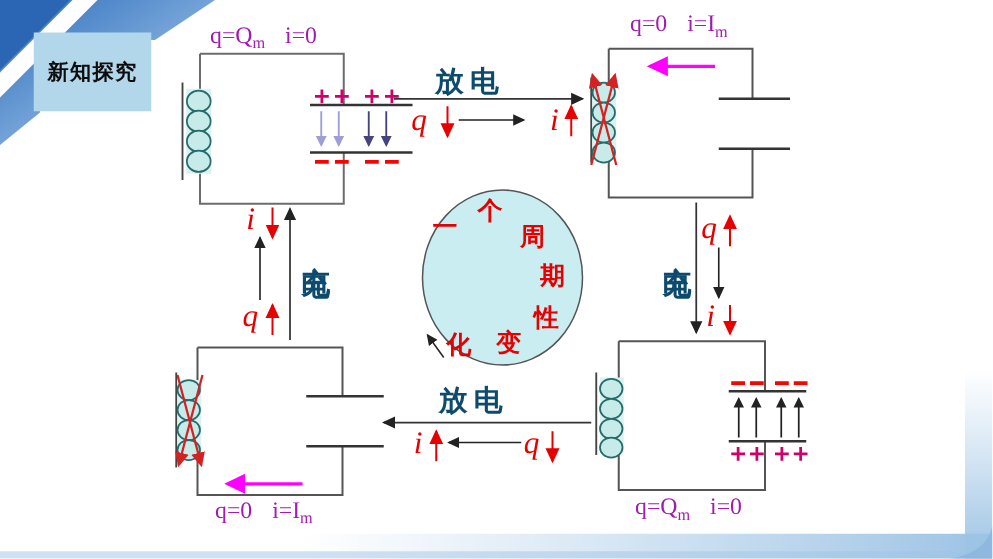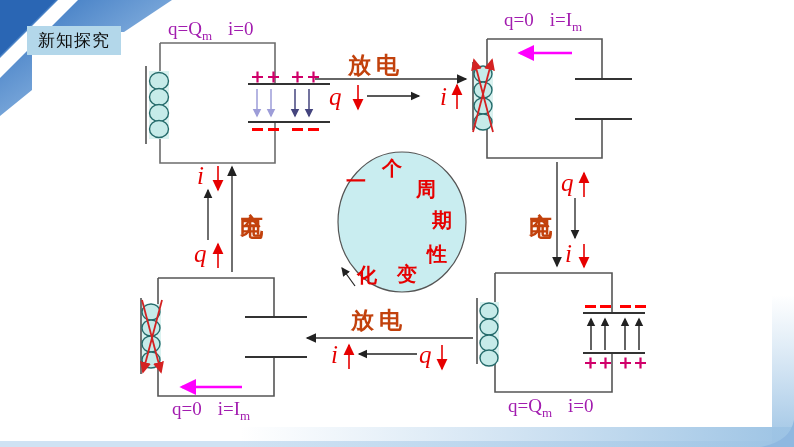--- a/index.html
+++ b/index.html
@@ -1,26 +1,26 @@
 <!DOCTYPE html>
 <html><head>
 <meta charset="utf-8">
 <style>
   html,body{margin:0;padding:0;background:#fff;}
   .stage{position:relative;width:794px;height:447px;background:#ffffff;overflow:hidden;
          font-family:"Liberation Sans",sans-serif;}
   .abs{position:absolute;}
   .badge{position:absolute;left:27px;top:26px;background:#b3d7ea;color:#0d0d0d;
-         font-size:17px;font-weight:normal;padding:3px 11px;letter-spacing:1px;
+         font-size:17px;font-weight:bold;padding:20px 11px;letter-spacing:1px;
          font-family:"DejaVu Sans",sans-serif;}
   .teal{position:absolute;color:#a21caf;font-family:"Liberation Serif",serif;
         font-size:19px;white-space:nowrap;}
   .teal sub{font-size:13px;}
   .teal .gap{margin-left:16px;}
-  .cn{position:absolute;color:#c2410c;font-size:23px;font-weight:600;
+  .cn{position:absolute;color:#0c4a6e;font-size:23px;font-weight:600;
       font-family:"DejaVu Sans",sans-serif;white-space:nowrap;}
   .vert{writing-mode:vertical-rl;text-orientation:upright;letter-spacing:3px;line-height:1;}
   .sym{position:absolute;color:#e60000;font-family:"Liberation Serif",serif;
        font-style:italic;font-size:25px;line-height:1;white-space:nowrap;}
   .cchar{position:absolute;color:#e60000;font-size:20px;font-weight:600;
          font-family:"DejaVu Sans",sans-serif;line-height:1;}
 </style>
 </head>
 <body>
 

